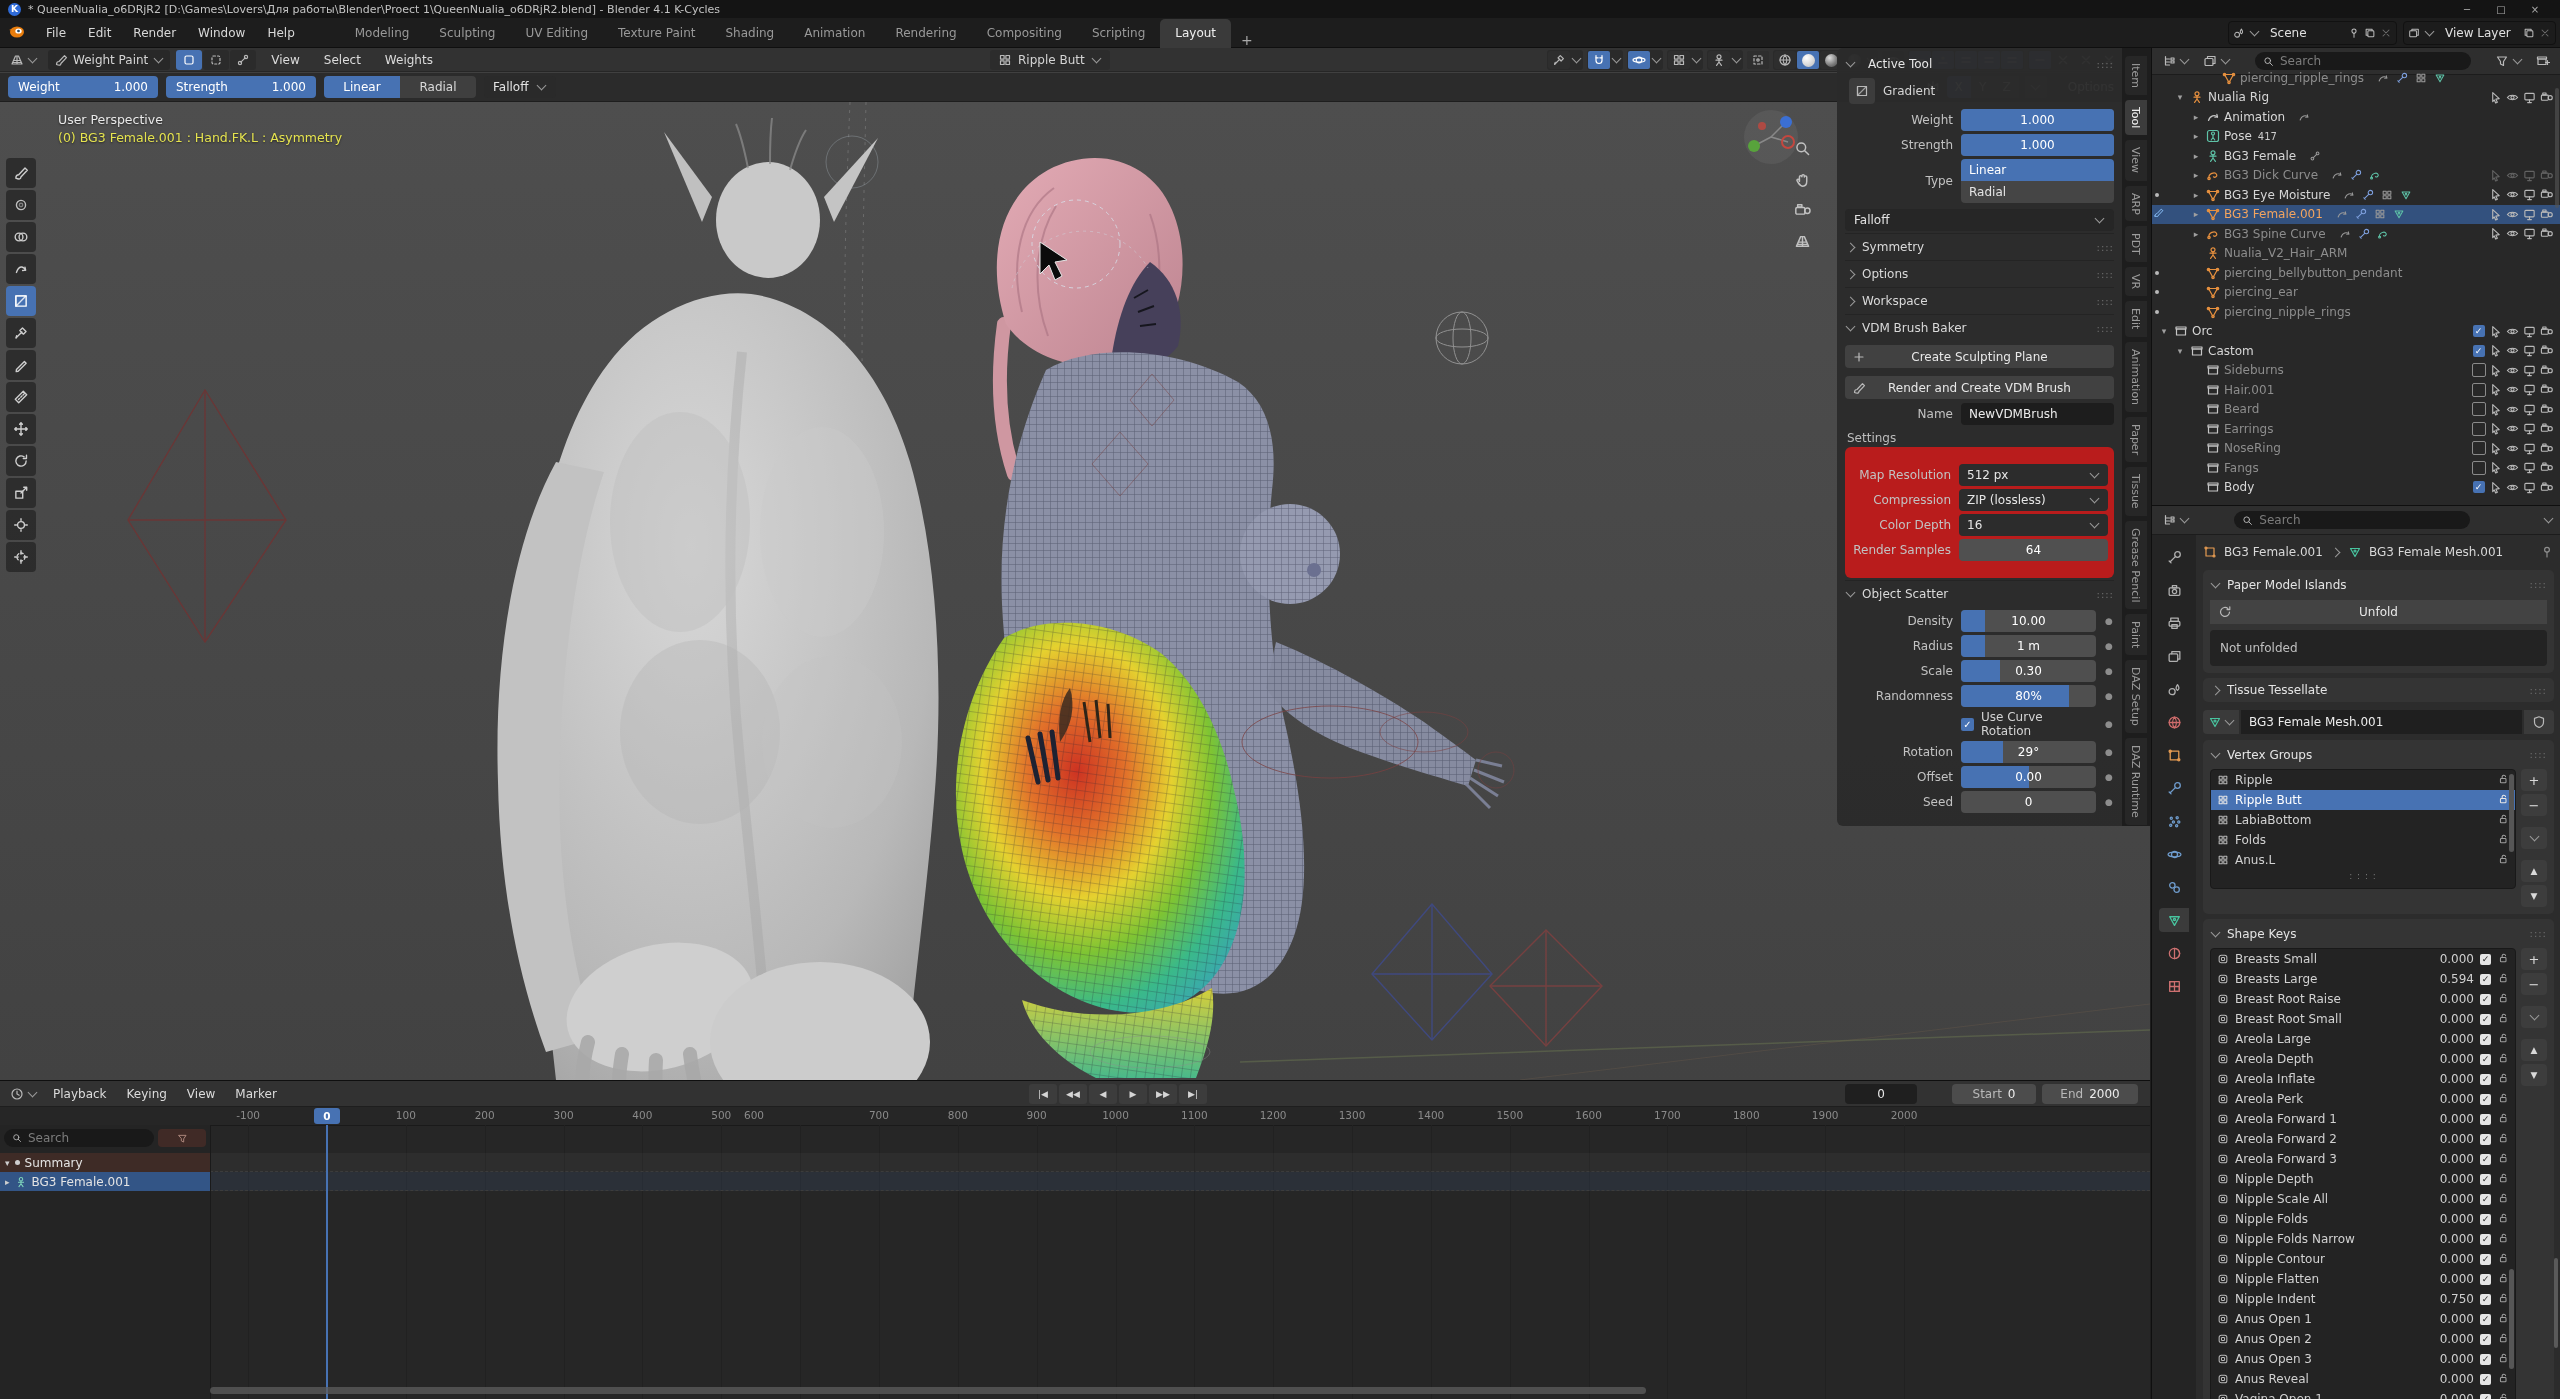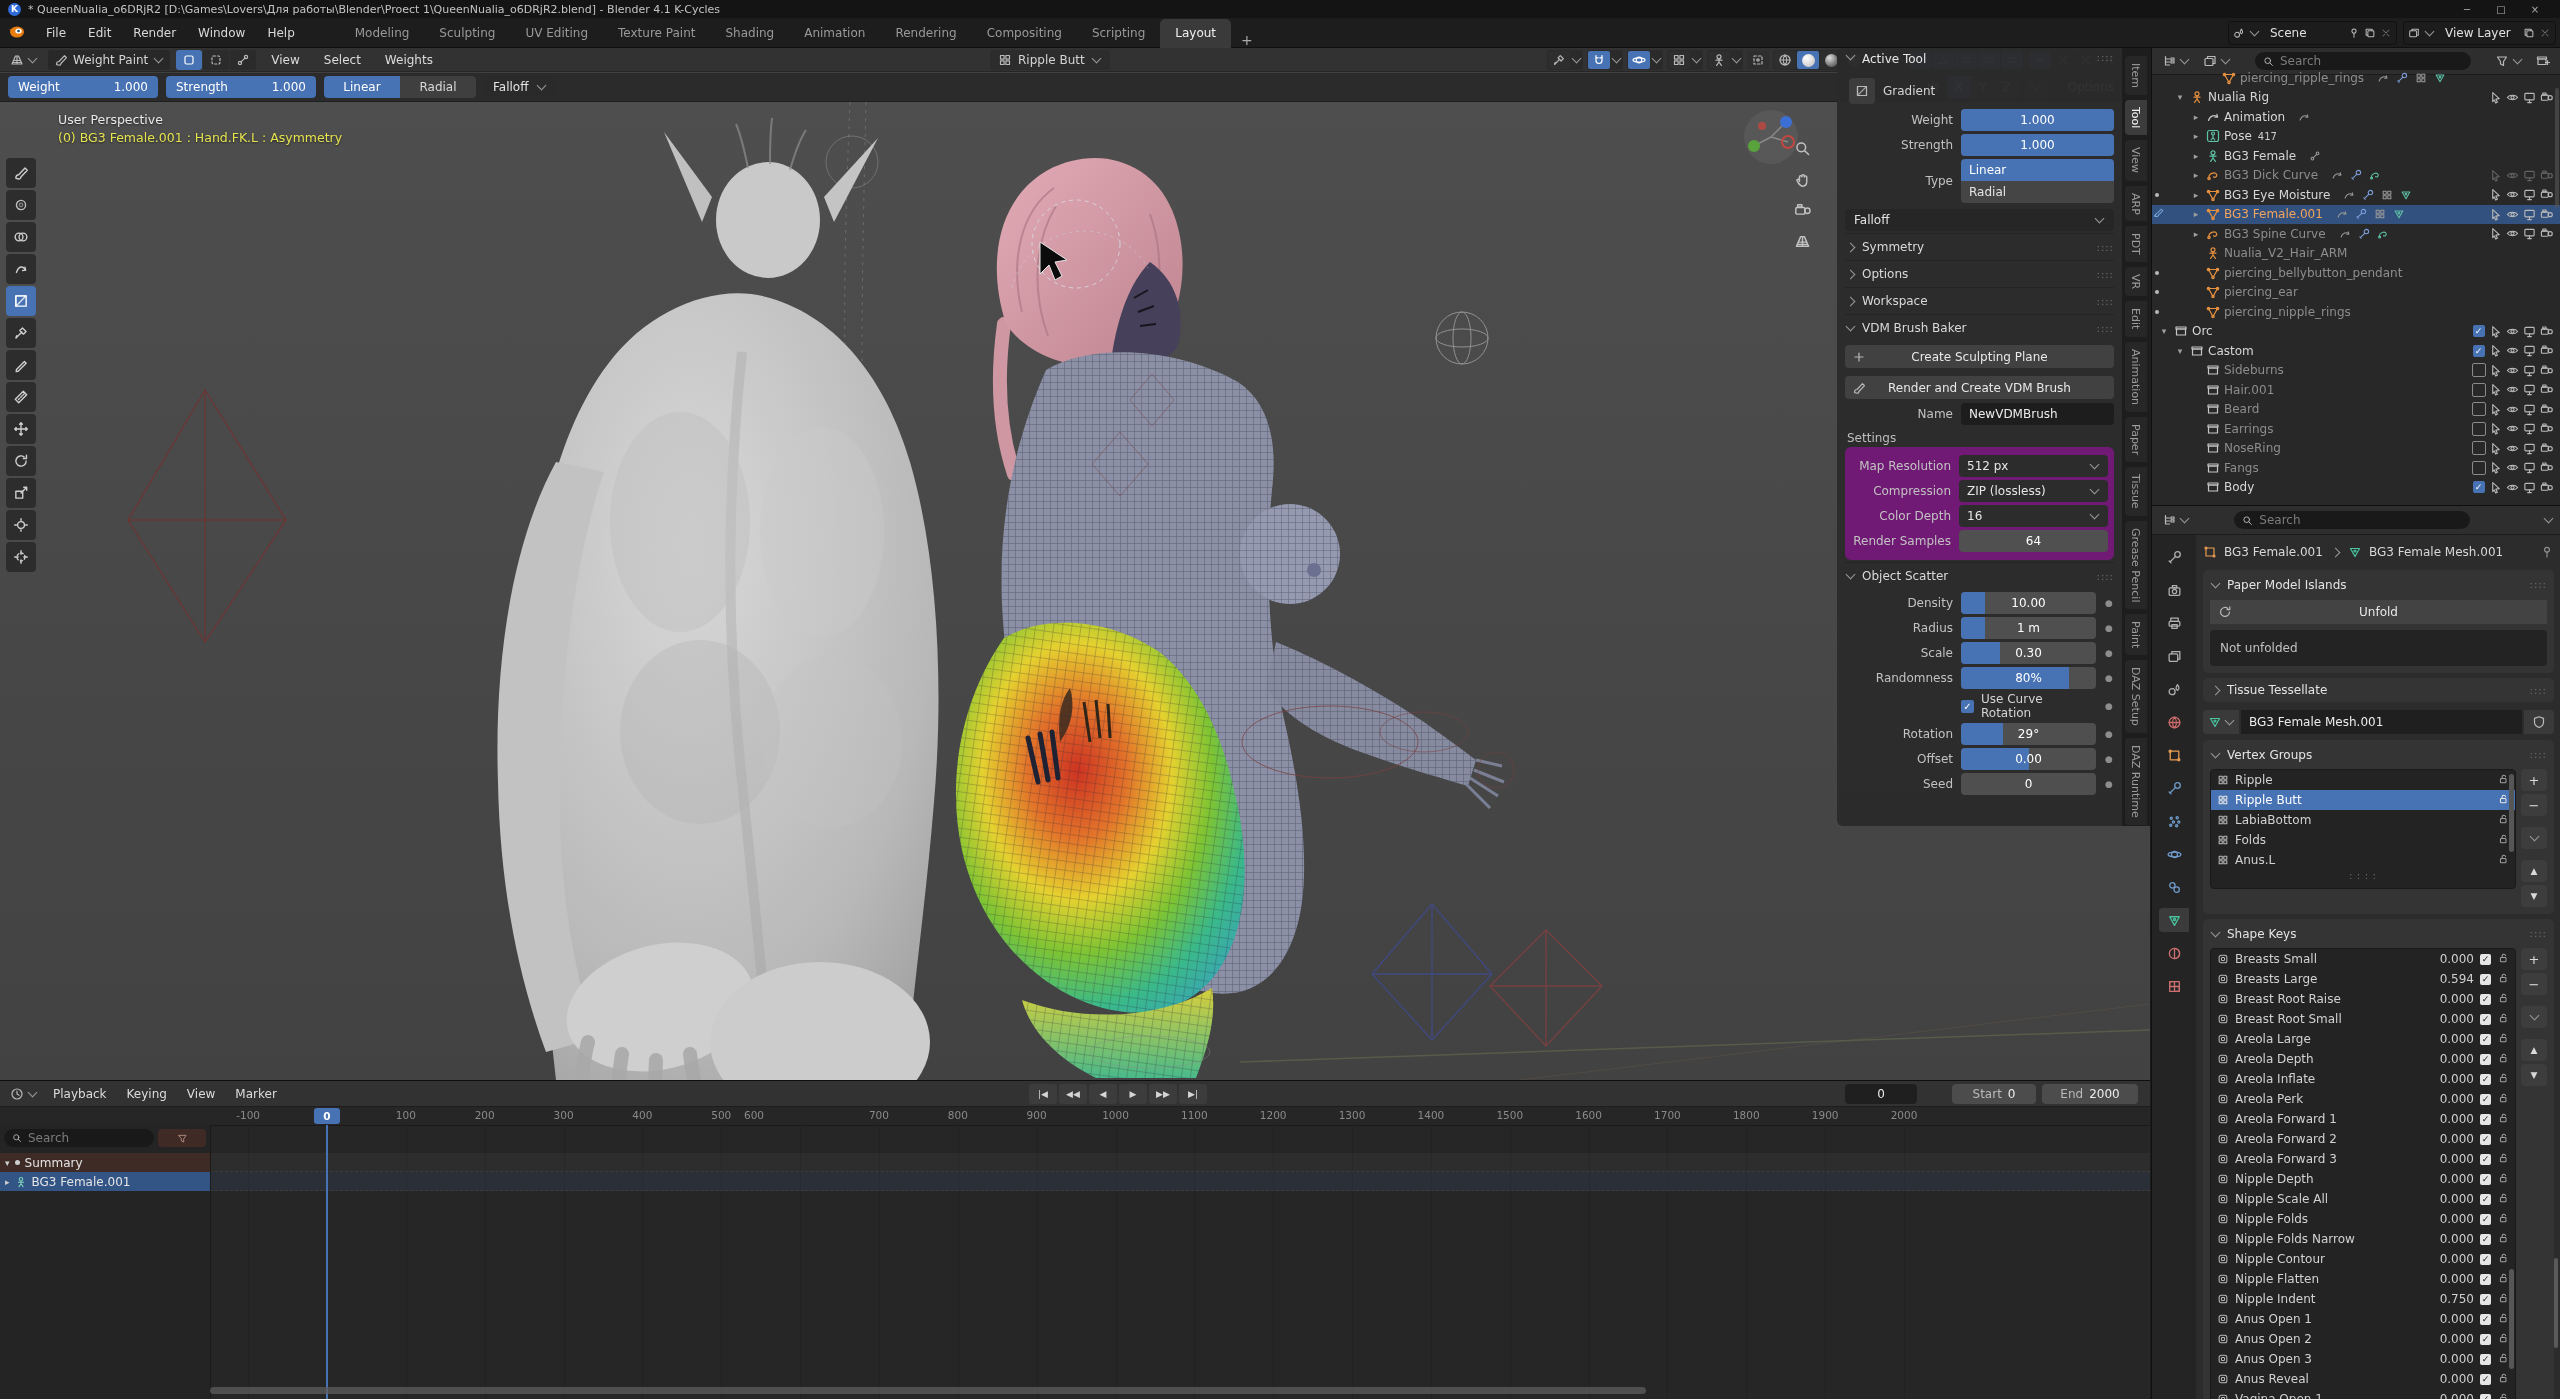--- a/index.html
+++ b/index.html
@@ -68,42 +68,42 @@
   .vtool{width:30px;height:30px;border-radius:4px;background:rgba(40,40,40,.85);display:flex;align-items:center;justify-content:center}
   .vtool.active{background:#4772b3}
   .vtool svg.ic{width:16px;height:16px;stroke:#cfcfcf}
   .vtool.active svg.ic{stroke:#fff}
   .gizmo{position:absolute;left:1742px;top:4px}
   .navicons{position:absolute;left:1794px;top:92px;display:flex;flex-direction:column;gap:14px;opacity:.85}
   .navicons svg.ic{width:17px;height:17px;stroke:#d6d6d6}
 
   
   .npanel{position:absolute;left:1837px;top:48px;width:285px;height:778px;background:rgba(43,43,43,.96);border-radius:6px 0 0 6px;box-sizing:border-box;padding:4px 8px;overflow:hidden}
-  .np-head{display:flex;gap:6px;height:24px;color:#e6e6e6}
+  .np-head{display:flex;align-items:center;gap:12px;height:24px;color:#e6e6e6}
   .np-head .grip{margin-left:auto;color:#6e6e6e;letter-spacing:1px;font-size:10px}
   .np-sub{display:flex;align-items:center;gap:8px;height:30px;padding-left:4px}
   .toolchip{width:26px;height:26px;border-radius:4px;background:#3c3c3c;display:flex;align-items:center;justify-content:center}
   .np-row{display:flex;align-items:center;gap:8px;margin:3px 0}
   .np-label{width:108px;text-align:right;color:#c2c2c2;flex:none}
   .vslider{position:relative;flex:1;height:22px;border-radius:4px;background:#545454;overflow:hidden;display:flex;align-items:center;justify-content:center;color:#fff}
   .vslider .fill{position:absolute;left:0;top:0;bottom:0;background:#4772b3;width:100%}
   .vslider .val{position:relative;z-index:1}
   .typestack{flex:1;display:flex;flex-direction:column}
   .typestack span{height:22px;line-height:22px;padding-left:8px;background:#454545;color:#e4e4e4}
   .typestack span:first-child{background:#4772b3;color:#fff;border-radius:4px 4px 0 0}
   .typestack span:last-child{border-radius:0 0 4px 4px}
   .falloffbar{height:22px;background:#262626;border-radius:4px;display:flex;align-items:center;padding:0 9px;color:#e2e2e2;margin:6px 0 2px 0}
   .falloffbar .chev{margin-left:auto}
   .np-sect{display:flex;align-items:center;gap:6px;height:26px;border-top:1px solid #242424;color:#dadada}
   .np-sect .grip{margin-left:auto;color:#6e6e6e;letter-spacing:1px;font-size:10px}
   .np-btn{position:relative;height:23px;background:#414141;border-radius:4px;margin:4px 0;display:flex;align-items:center;justify-content:center;color:#e8e8e8}
   .np-btn svg.ic{position:absolute;left:7px}
   .np-field{flex:1;height:22px;background:#1d1d1d;border-radius:4px;display:flex;align-items:center;padding:0 8px;color:#ececec}
   .np-settings{color:#bdbdbd;margin:6px 0 2px 2px}
-  .subbox{background:#701a75;border-radius:6px;padding:5px 6px;margin:2px 0}
+  .subbox{background:#b91c1c;border-radius:6px;padding:14px 6px;margin:2px 0}
   .subbox .np-label{width:100px}
   .np-dd{flex:1;height:22px;background:#2c2c2c;border-radius:4px;display:flex;align-items:center;padding:0 8px;color:#e6e6e6}
   .np-dd .chev{margin-left:auto}
   .np-num{flex:1;height:22px;background:#505050;border-radius:4px;display:flex;align-items:center;justify-content:center;color:#fff}
   .dotcol{width:10px;color:#8d8d8d;font-size:9px;flex:none;text-align:center}
   .cbox{width:13px;height:13px;border-radius:2px;background:#4772b3;color:#fff;font-size:10px;display:inline-flex;align-items:center;justify-content:center;flex:none}
 
   .nptabs{position:absolute;left:2122px;top:48px;width:28px;height:778px;background:#1d1d1d;display:flex;flex-direction:column;gap:5px;padding-top:8px;box-sizing:border-box;align-items:center}
   .nptab{writing-mode:vertical-rl;padding:7px 1px;font-size:11px;color:#9c9c9c;background:#272727;border-radius:4px 0 0 4px;line-height:22px;width:22px;box-sizing:border-box;text-align:center}
   .nptab.active{background:#3c3c3c;color:#f2f2f2}

